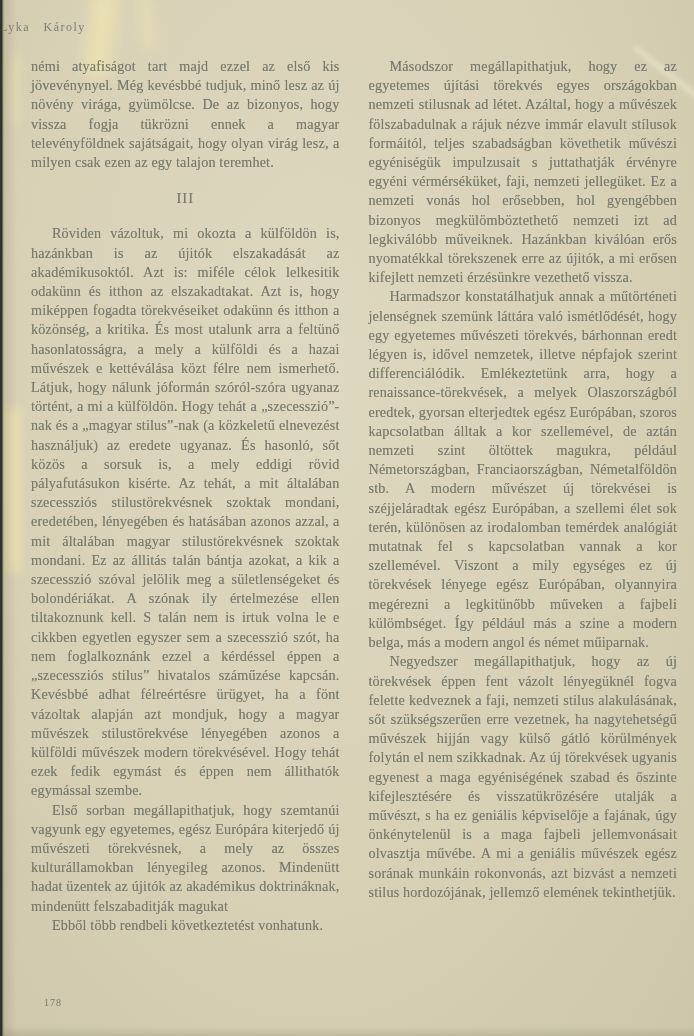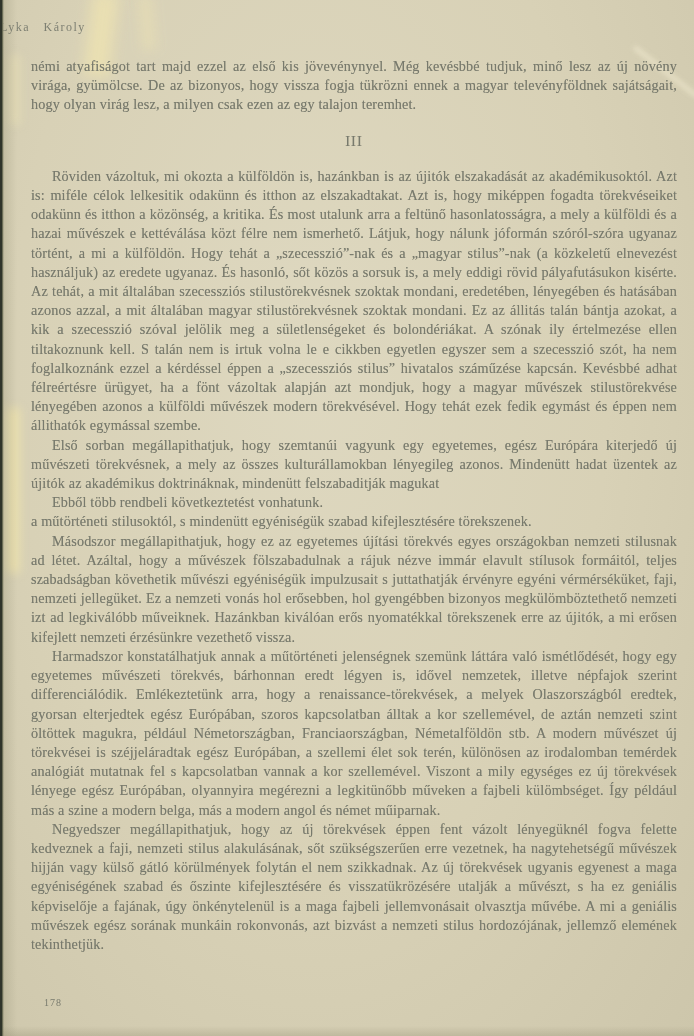--- a/index.html
+++ b/index.html
@@ -46,23 +46,22 @@
   .running-header {
     position: absolute; left: 0; right: 0; top: 20px;
     font-size: 12px;
     letter-spacing: 1.5px;
     word-spacing: 9px;
     color: var(--ink-head);
     z-index: 2;
   }
   .columns {
     position: absolute; top: 57px; left: 31px; right: 17px;
-    display: flex; gap: 0;
+    display: flex; gap: 29px;
     z-index: 2;
-    flex-direction: column;
   }
   .col {
     flex: 1 1 0;
     text-align: justify;
     font-size: 14.2px;
     line-height: 19.2px;
     letter-spacing: 0.15px;
     color: var(--ink);
     text-shadow: 0 0 0.5px rgba(118,120,106,0.55);
   }
@@ -99,21 +98,20 @@
 
   <div class="columns">
     <div class="col" id="col-left">
         <p>némi atyafiságot tart majd ezzel az első kis jövevénynyel. Még kevésbbé tudjuk, minő lesz az új növény virága, gyümölcse. De az bizonyos, hogy vissza fogja tükrözni ennek a magyar televényföldnek sajátságait, hogy olyan virág lesz, a milyen csak ezen az egy talajon teremhet.</p>
         <div class="section-heading">III</div>
         <p class="indent">Röviden vázoltuk, mi okozta a külföldön is, hazánkban is az újitók elszakadását az akadémikusoktól. Azt is: miféle célok lelkesitik odakünn és itthon az elszakadtakat. Azt is, hogy miképpen fogadta törekvéseiket odakünn és itthon a közönség, a kritika. És most utalunk arra a feltünő hasonlatosságra, a mely a külföldi és a hazai művészek e kettéválása közt félre nem ismerhető. Látjuk, hogy nálunk jóformán szóról-szóra ugyanaz történt, a mi a külföldön. Hogy tehát a „szecesszió”-nak és a „magyar stilus”-nak (a közkeletű elnevezést használjuk) az eredete ugyanaz. És hasonló, sőt közös a sorsuk is, a mely eddigi rövid pályafutásukon kisérte. Az tehát, a mit általában szecessziós stilustörekvésnek szoktak mondani, eredetében, lényegében és hatásában azonos azzal, a mit általában magyar stilustörekvésnek szoktak mondani. Ez az állitás talán bántja azokat, a kik a szecesszió szóval jelölik meg a sületlenségeket és bolondériákat. A szónak ily értelmezése ellen tiltakoznunk kell. S talán nem is irtuk volna le e cikkben egyetlen egyszer sem a szecesszió szót, ha nem foglalkoznánk ezzel a kérdéssel éppen a „szecessziós stilus” hivatalos száműzése kapcsán. Kevésbbé adhat félreértésre ürügyet, ha a fönt vázoltak alapján azt mondjuk, hogy a magyar művészek stilustörekvése lényegében azonos a külföldi művészek modern törekvésével. Hogy tehát ezek fedik egymást és éppen nem állithatók egymással szembe.</p>
         <p class="indent">Első sorban megállapithatjuk, hogy szemtanúi vagyunk egy egyetemes, egész Európára kiterjedő új művészeti törekvésnek, a mely az összes kulturállamokban lényegileg azonos. Mindenütt hadat üzentek az újitók az akadémikus doktrináknak, mindenütt felszabaditják magukat</p>
         <p class="indent">Ebből több rendbeli következtetést vonhatunk.</p>
       </div>
     <div class="col" id="col-right">
-        <p>a műtörténeti stilusoktól, s mindenütt egyéniségük szabad kifejlesztésére törekszenek.</p>
         <p class="indent">Másodszor megállapithatjuk, hogy ez az egyetemes újítási törekvés egyes országokban nemzeti stilusnak ad létet. Azáltal, hogy a művészek fölszabadulnak a rájuk nézve immár elavult stílusok formáitól, teljes szabadságban követhetik művészi egyéniségük impulzusait s juttathatják érvényre egyéni vérmérséküket, faji, nemzeti jellegüket. Ez a nemzeti vonás hol erősebben, hol gyengébben bizonyos megkülömböztethető nemzeti izt ad legkiválóbb műveiknek. Hazánkban kiválóan erős nyomatékkal törekszenek erre az újitók, a mi erősen kifejlett nemzeti érzésünkre vezethető vissza.</p>
         <p class="indent">Harmadszor konstatálhatjuk annak a műtörténeti jelenségnek szemünk láttára való ismétlődését, hogy egy egyetemes művészeti törekvés, bárhonnan eredt légyen is, idővel nemzetek, illetve népfajok szerint differenciálódik. Emlékeztetünk arra, hogy a renaissance-törekvések, a melyek Olaszországból eredtek, gyorsan elterjedtek egész Európában, szoros kapcsolatban álltak a kor szellemével, de aztán nemzeti szint öltöttek magukra, például Németországban, Franciaországban, Németalföldön stb. A modern művészet új törekvései is széjjeláradtak egész Európában, a szellemi élet sok terén, különösen az irodalomban temérdek analógiát mutatnak fel s kapcsolatban vannak a kor szellemével. Viszont a mily egységes ez új törekvések lényege egész Európában, olyannyira megérezni a legkitünőbb műveken a fajbeli külömbséget. Így például más a szine a modern belga, más a modern angol és német műiparnak.</p>
         <p class="indent">Negyedszer megállapithatjuk, hogy az új törekvések éppen fent vázolt lényegüknél fogva felette kedveznek a faji, nemzeti stilus alakulásának, sőt szükségszerűen erre vezetnek, ha nagytehetségű művészek hijján vagy külső gátló körülmények folytán el nem szikkadnak. Az új törekvések ugyanis egyenest a maga egyéniségének szabad és őszinte kifejlesztésére és visszatükrözésére utalják a művészt, s ha ez geniális képviselője a fajának, úgy önkénytelenül is a maga fajbeli jellemvonásait olvasztja művébe. A mi a geniális művészek egész sorának munkáin rokonvonás, azt bizvást a nemzeti stilus hordozójának, jellemző elemének tekinthetjük.</p>
       </div>
   </div>
 
   <div class="page-number">178</div>
 </div>
 
 </body></html>

